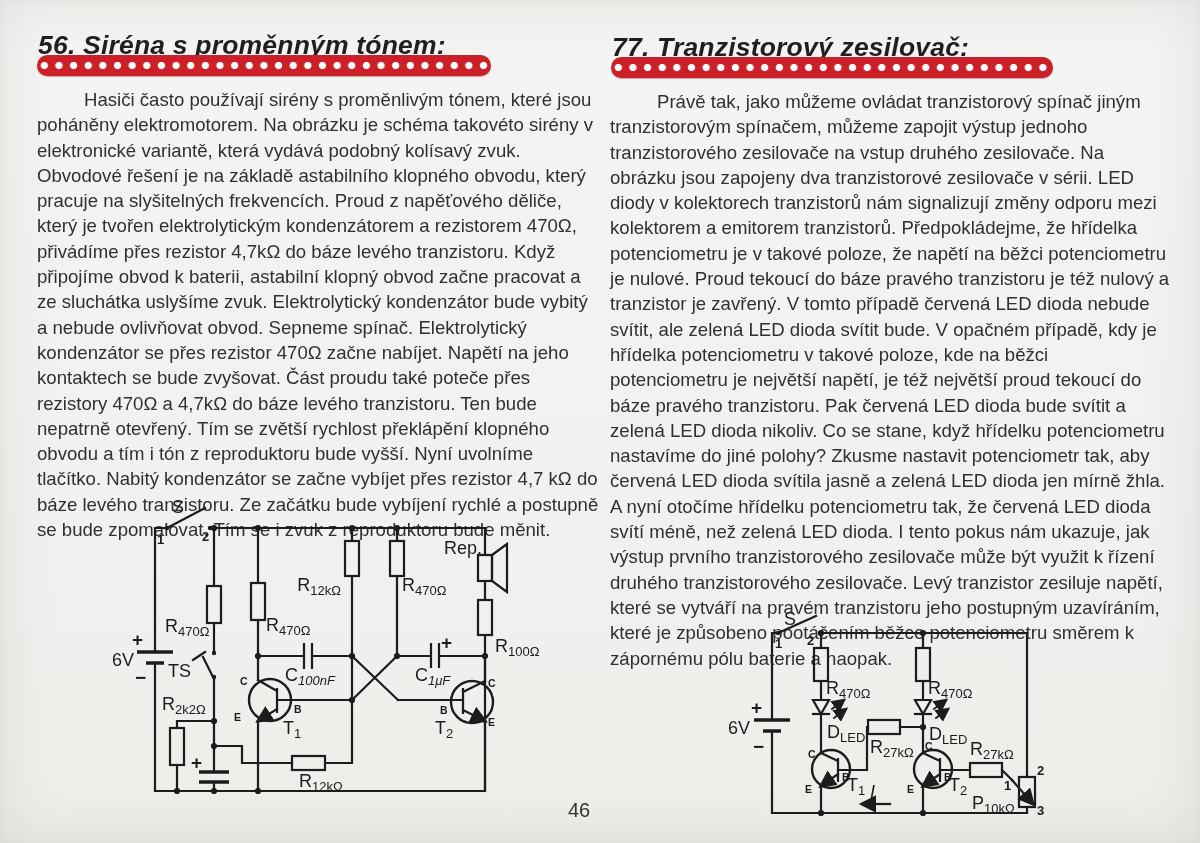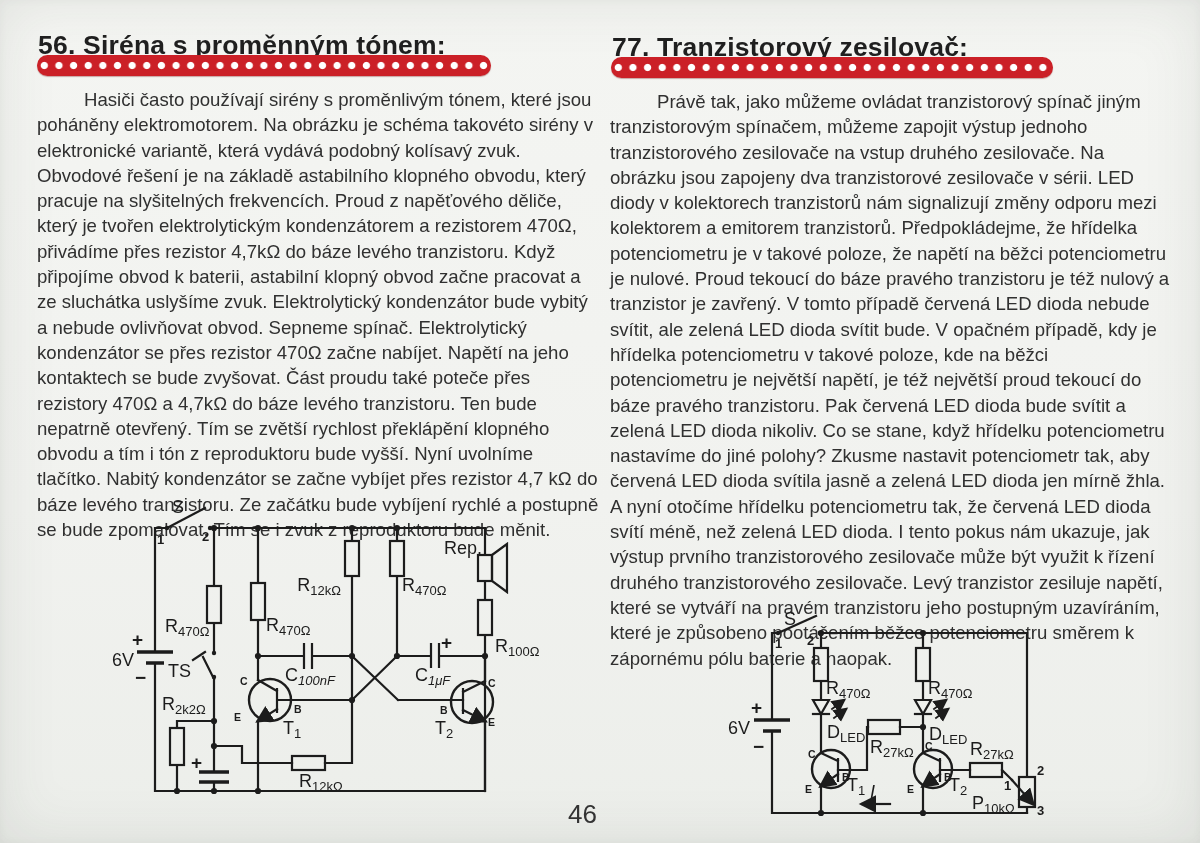--- a/index.html
+++ b/index.html
@@ -5,33 +5,33 @@
   html,body{margin:0;padding:0;background:#d8d9d6;}
   .page{
     position:relative;width:1200px;height:843px;overflow:hidden;
     background:linear-gradient(180deg,#f4f5f2 0%,#f1f2ef 60%,#ecEEea 100%);
     background-color:#f2f3f0;
     box-shadow:inset 0 0 60px rgba(60,70,60,.10), inset 0 0 8px rgba(60,70,60,.05);
     font-family:"Liberation Sans",sans-serif;color:#2f2f2f;
   }
   .heading{
     position:absolute;font-size:26.5px;font-weight:bold;color:#1f1f1f;
-    letter-spacing:.2px;white-space:nowrap;
+    letter-spacing:.2px;white-space:nowrap;font-style:italic;
   }
   .banner{
     position:absolute;height:21px;border-radius:10.5px;background-color:#cb2027;
     background-image:radial-gradient(circle at 7.3px 10.5px,#ffffff 3.1px,rgba(255,255,255,0) 4.1px);
     background-size:14.65px 21px;background-repeat:repeat-x;
     box-shadow:0 1px 1px rgba(120,20,20,.35);
   }
   .bodytext{
     position:absolute;font-size:18.6px;line-height:25.3px;color:#303030;
     text-indent:47px;text-align:left;
   }
-  .pagenum{position:absolute;font-size:26px;color:#333;}
+  .pagenum{position:absolute;font-size:20px;color:#333;}
   svg{position:absolute;}
   svg text{font-family:"Liberation Sans",sans-serif;fill:#1c1c1c;}
   .w{fill:none;stroke:#1c1c1c;stroke-width:2.2;stroke-linecap:square;}
   .wb{fill:none;stroke:#1c1c1c;stroke-width:3.4;stroke-linecap:butt;}
   .tc{stroke-width:2.4;}
   .jd{fill:#1c1c1c;stroke:none;}
   .t18{font-size:18px;}
   .sb{font-size:13px;}
   .tn{font-size:10.5px;font-weight:bold;}
   .nm{font-size:13px;font-weight:bold;}

